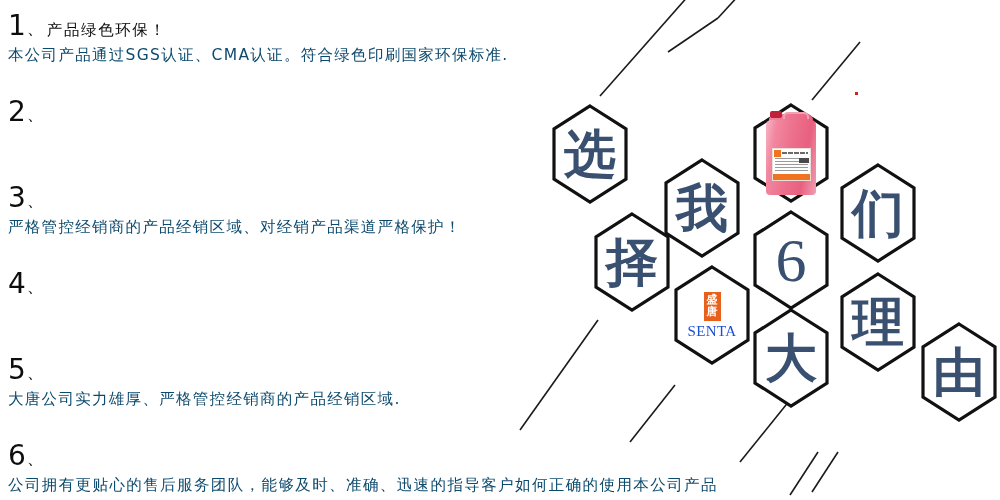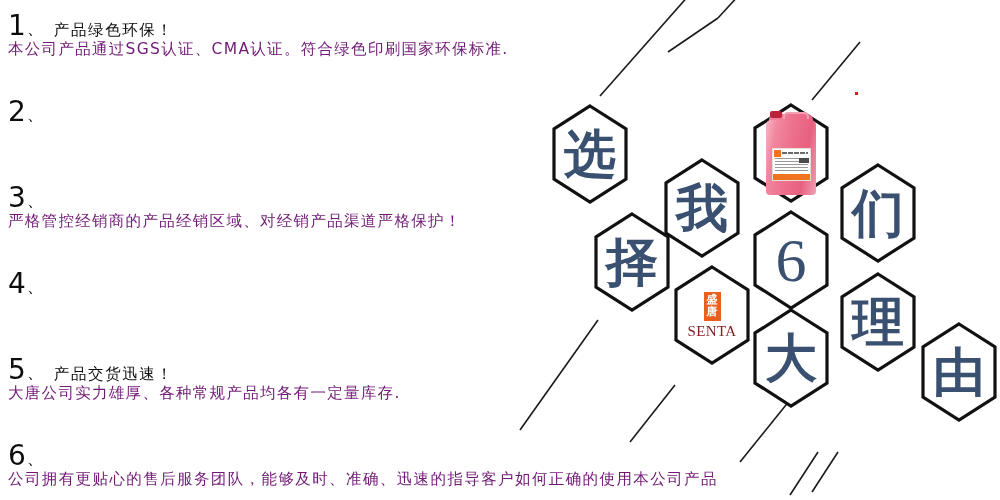--- a/index.html
+++ b/index.html
@@ -52,27 +52,28 @@
     color: #0d0d0d;
     margin-left: 1px;
     position: relative;
     top: -1px;
   }
   .reason-title {
     font-size: 15.5px;
     line-height: 17px;
     letter-spacing: 1.6px;
     color: #0d0d0d;
-    margin-left: 10px;
+    margin-left: 3px;
   }
   .reason-body {
+    margin-top: 6px;
     font-size: 15.5px;
     line-height: 19px;
     letter-spacing: 1.3px;
-    color: #701a75;
+    color: #0c4a6e;
     white-space: nowrap;
   }
   .reason.wide { width: 1000px; }
   .reason.wide .reason-body { letter-spacing: 1.4px; }
 
   
   #hexes {
     position: absolute;
     left: 0; top: 0;
     width: 1000px; height: 500px;
@@ -127,21 +128,21 @@
     line-height: 12px;
     font-family: "DejaVu Sans", sans-serif;
     font-weight: 700;
   }
   .logo-text {
     margin-top: 2px;
     font-family: "Liberation Serif", serif;
     font-size: 15px;
     line-height: 16px;
     letter-spacing: 0.4px;
-    color: #7f1d1d;
+    color: #1d4ed8;
   }
 
   
   #hex-product .can {
     position: absolute;
     left: 12px; top: 8px;
     width: 52px; height: 84px;
   }
   .can-body {
     position: absolute;
@@ -263,23 +264,22 @@
       <div class="reason" style="top: 270px;">
         <div class="reason-head">
           <span class="reason-num">4</span>
           <span class="reason-dun">、</span>
         </div>
       </div>
       <div class="reason" style="top: 356px;">
         <div class="reason-head">
           <span class="reason-num">5</span>
           <span class="reason-dun">、</span>
-          <span class="reason-title">产品交货迅速！</span>
-        </div>
-        <div class="reason-body">大唐公司实力雄厚、各种常规产品均各有一定量库存.</div>
+        </div>
+        <div class="reason-body">大唐公司实力雄厚、严格管控经销商的产品经销区域.</div>
       </div>
       <div class="reason wide" style="top: 442px;">
         <div class="reason-head">
           <span class="reason-num">6</span>
           <span class="reason-dun">、</span>
         </div>
         <div class="reason-body">公司拥有更贴心的售后服务团队，能够及时、准确、迅速的指导客户如何正确的使用本公司产品</div>
       </div>
     </div>
 

